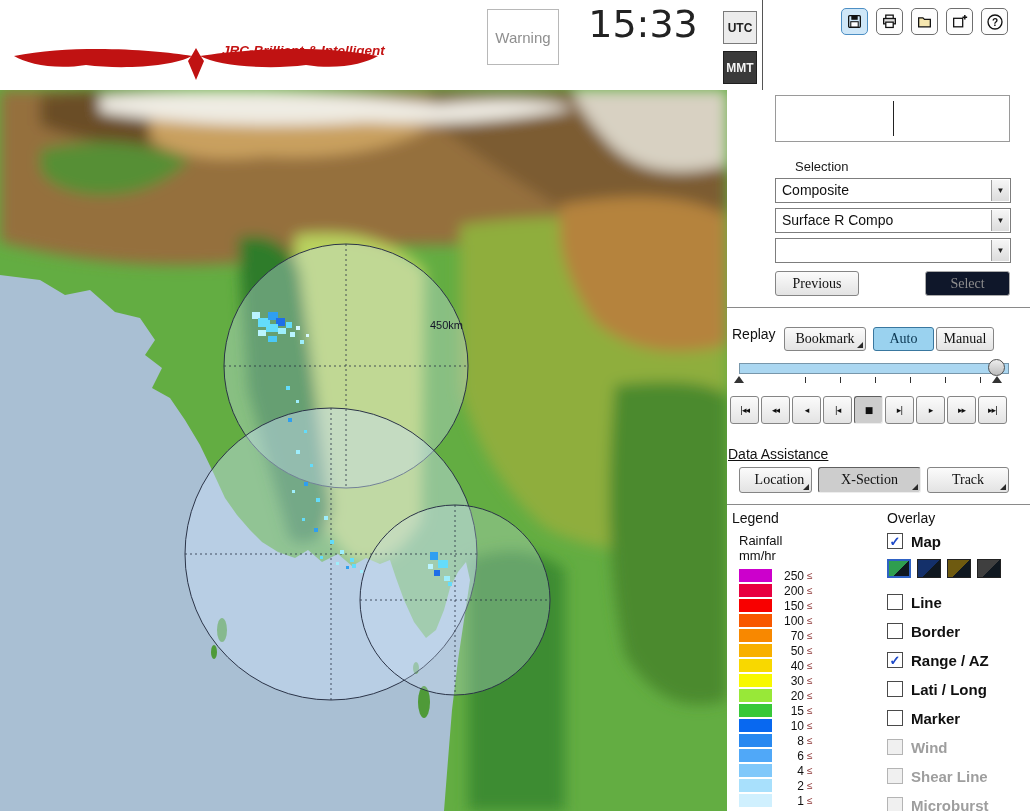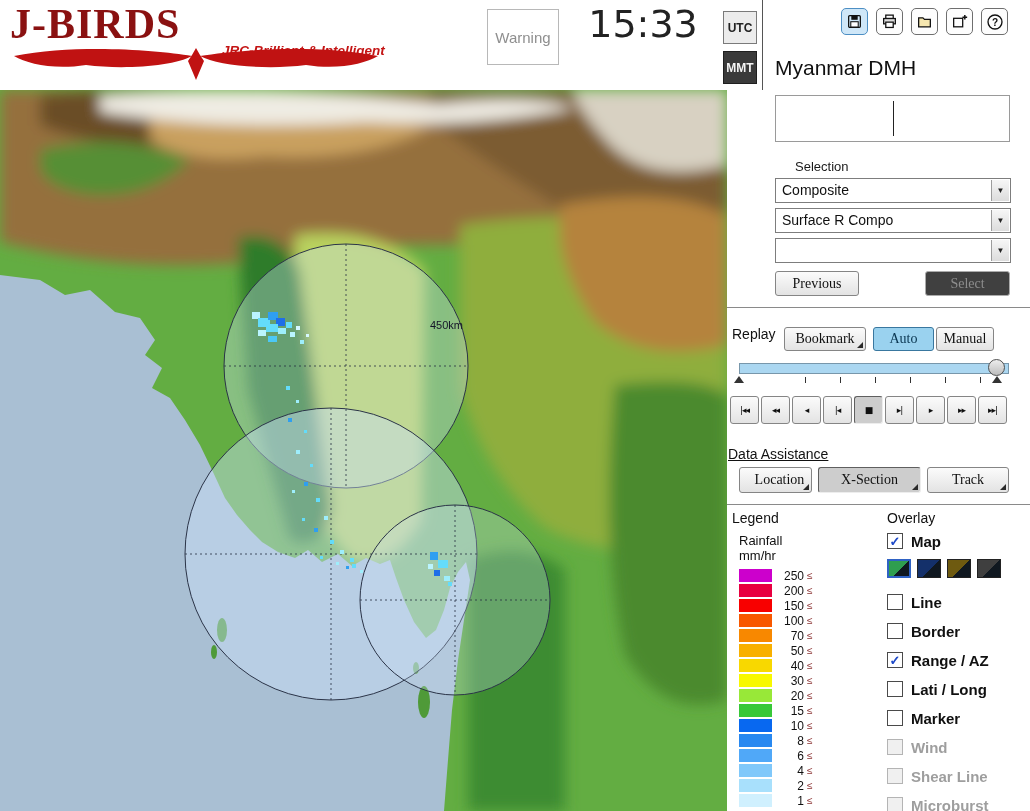--- a/index.html
+++ b/index.html
@@ -31,21 +31,21 @@
   
   .panel { position:absolute; left:727px; top:90px; width:303px; height:721px; background:#fff; overflow:hidden; }
   .info-box { position:absolute; left:48px; top:5px; width:235px; height:47px; background:#fff; border:1px solid #9a9a9a; }
   .caret { position:absolute; left:50%; top:5px; bottom:5px; width:1px; background:#222; }
   .sec-label { position:absolute; font-size:13px; color:#1a1a1a;margin-left:20px; }
   .panel-label { position:absolute; font-size:14px; color:#111;text-align:right; }
   .dd { position:absolute; left:48px; width:236px; height:25px; background:#fff; border:1px solid #7d7d7d; }
   .dd-value { position:absolute; left:6px; top:3px; font-size:14px; color:#101010; white-space:nowrap; }
   .dd-btn { position:absolute; top:1px; right:1px; bottom:1px; width:18px; background:linear-gradient(#f6f6f6,#dcdcdc); border:0; border-left:1px solid #9d9d9d; display:flex; align-items:center; justify-content:center; font-size:8px; color:#222; cursor:pointer; }
   .btn { position:absolute; display:flex; align-items:center; justify-content:center; background:linear-gradient(#fbfbfb,#e3e3e3); border:1px solid #858585; border-radius:3px; font-size:14px; color:#101010; font-family:Liberation Serif, serif; cursor:pointer; }
-  .btn.disabled { background:#404040; color:#8d8d8d; border-color:#ababab; }
+  .btn.disabled { background:#0f172a; color:#8d8d8d; border-color:#ababab; }
   .btn.pressed { background:#cdcdcd; border-color:#5f5f5f #ededed #ededed #5f5f5f; }
   .btn.mode-selected { background:#9ad2ef; border-color:#39779f; color:#08344f; }
   .corner { overflow:visible; }
   .corner::after { content:""; position:absolute; right:2px; bottom:2px; width:0; height:0; border-left:6px solid transparent; border-bottom:6px solid #2a2a2a; }
   .divider-h { position:absolute; left:0; width:303px; height:1px; background:#8a8a8a; }
   .slider-track { position:absolute; left:12px; top:273px; width:270px; height:11px; background:#abd7f1; border:1px solid #7897ab; cursor:pointer; }
   .slider-thumb { position:absolute; left:261px; top:269px; width:17px; height:17px; background:linear-gradient(#ededed,#bdbdbd); border:1px solid #4f4f4f; border-radius:50%; cursor:pointer; }
   .slider-tick { position:absolute; top:287px; width:1px; height:6px; background:#333; }
   .slider-end { position:absolute; top:286px; width:0; height:0; border-left:5px solid transparent; border-right:5px solid transparent; border-bottom:7px solid #333; }
   .pb-row { position:absolute; left:3px; top:306px; display:flex; gap:2px; }
@@ -69,21 +69,20 @@
   .swatch-row { display:flex; gap:6px; height:20px; margin-bottom:12px; }
   .mstyle { width:24px; height:19px; border:1px solid #222; cursor:pointer; }
   .mstyle.selected { border:2px solid #2f62c4; }
 </style>
 </head>
 <body>
 
 <div class="app">
 
   <div class="header">
-    <div class="logo-title">J-BIRDS</div>
     <div class="tagline">
       <div>JRC-Brilliant &amp; Intelligent</div>
       <div>Radar  Dialogic  System</div>
     </div>
     <svg class="eagle" width="380" height="40" viewBox="0 0 380 40">
       <g fill="#c01212">
         <path d="M8,10 C70,-2 150,4 186,10 C168,20 118,24 80,19 C48,24 22,18 8,10 Z"></path>
         <path d="M372,10 C310,-2 230,4 194,10 C212,20 262,24 300,19 C332,24 358,18 372,10 Z"></path>
         <path d="M186,9 L190,2 L194,9 L198,15 L190,34 L182,15 Z"></path>
       </g>
@@ -126,21 +125,20 @@
         <line x1="10.8" y1="4" x2="15.2" y2="4" stroke="#111" stroke-width="1.4"></line>
       </svg>
     </button>
     <button class="tool-btn" style="left:981px;">
       <svg width="18" height="18" viewBox="0 0 16 16">
         <circle cx="8" cy="8" r="6.2" fill="none" stroke="#111" stroke-width="1.2"></circle>
         <text x="8" y="11.4" text-anchor="middle" font-size="9" font-weight="bold" fill="#111">?</text>
       </svg>
     </button>
 
-    <div class="station-name">Myanmar DMH</div>
   </div>
 
   <div class="map-area">
     <svg width="727" height="721" viewBox="0 0 727 721">
       <defs>
         <filter id="soft" x="-20%" y="-20%" width="140%" height="140%">
             <feGaussianBlur stdDeviation="7"></feGaussianBlur>
           </filter>
       </defs>
       <rect width="727" height="721" fill="#63ad42"></rect>

